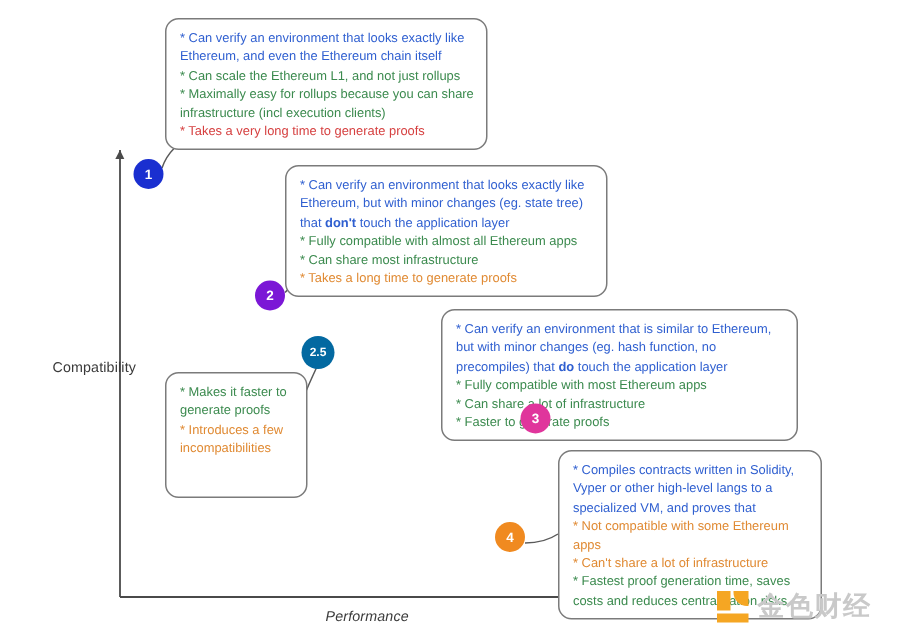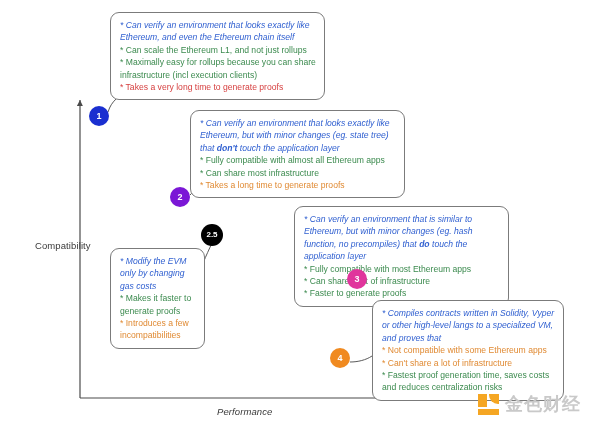--- a/index.html
+++ b/index.html
@@ -42,21 +42,21 @@
     background: #ffffff;
     border: 1px solid #7b7b7b;
     border-radius: 9px;
     padding: 6px 8px 6px 9px;
   }
   .line {
     font-size: 8.6px;
     line-height: 12.4px;
     white-space: normal;
   }
-  .c-blue   { color: #2f5fd0; font-style: italic; }
+  .c-blue   { color: #2f5fd0; }
   .c-green  { color: #3b8a4e; }
   .c-red    { color: #d64040; }
   .c-orange { color: #e08a33; }
   .c-bold   { font-weight: bold; }
 
   .marker {
     position: absolute;
     border-radius: 50%;
     display: flex;
     align-items: center;
@@ -140,41 +140,40 @@
         <div class="line c-green">* Maximally easy for rollups because you can share infrastructure (incl execution clients)</div>
         <div class="line c-red">* Takes a very long time to generate proofs</div>
       </div>
       <div class="callout" style="left: 190px; top: 110px; width: 215px; min-height: 85px;">
         <div class="line c-blue">* Can verify an environment that looks exactly like Ethereum, but with minor changes (eg. state tree) that <span class="c-bold">don't</span><span> touch the application layer</span></div>
         <div class="line c-green">* Fully compatible with almost all Ethereum apps</div>
         <div class="line c-green">* Can share most infrastructure</div>
         <div class="line c-orange">* Takes a long time to generate proofs</div>
       </div>
       <div class="callout" style="left: 110px; top: 248px; width: 95px; min-height: 84px;">
-        <div class="line c-blue">* Modify the EVM only by changing gas costs</div>
         <div class="line c-green">* Makes it faster to generate proofs</div>
         <div class="line c-orange">* Introduces a few incompatibilities</div>
       </div>
-      <div class="callout" style="left: 294px; top: 206px; width: 215px; min-height: 85px;">
+      <div class="callout" style="left: 294px; top: 206px; width: 238px; min-height: 85px;">
         <div class="line c-blue">* Can verify an environment that is similar to Ethereum, but with minor changes (eg. hash function, no precompiles) that <span class="c-bold">do</span><span> touch the application layer</span></div>
         <div class="line c-green">* Fully compatible with most Ethereum apps</div>
         <div class="line c-green">* Can share a lot of infrastructure</div>
         <div class="line c-green">* Faster to generate proofs</div>
       </div>
-      <div class="callout" style="left: 372px; top: 300px; width: 192px; min-height: 83px;">
+      <div class="callout" style="left: 372px; top: 300px; width: 176px; min-height: 83px;">
         <div class="line c-blue">* Compiles contracts written in Solidity, Vyper or other high-level langs to a specialized VM, and proves that</div>
         <div class="line c-orange">* Not compatible with some Ethereum apps</div>
         <div class="line c-orange">* Can't share a lot of infrastructure</div>
         <div class="line c-green">* Fastest proof generation time, saves costs and reduces centralization risks</div>
       </div>
     </div>
   <div id="markers-host">
       <div class="marker" style="left: 89px; top: 106px; width: 20px; height: 20px; background: rgb(26, 47, 208); font-size: 9px;">1</div>
       <div class="marker" style="left: 170px; top: 187px; width: 20px; height: 20px; background: rgb(123, 23, 214); font-size: 9px;">2</div>
-      <div class="marker" style="left: 201px; top: 224px; width: 22px; height: 22px; background: #000000; font-size: 8px;">2.5</div>
+      <div class="marker" style="left: 201px; top: 224px; width: 22px; height: 22px; background: #0369a1; font-size: 8px;">2.5</div>
       <div class="marker" style="left: 347px; top: 269px; width: 20px; height: 20px; background: rgb(224, 53, 156); font-size: 9px;">3</div>
       <div class="marker" style="left: 330px; top: 348px; width: 20px; height: 20px; background: rgb(240, 138, 32); font-size: 9px;">4</div>
     </div>
 
   <div id="watermark">
     <div id="wm-mark">
       <div class="sq-a"></div>
         <div class="sq-b"></div>
         <div class="sq-c"></div>
     </div>

